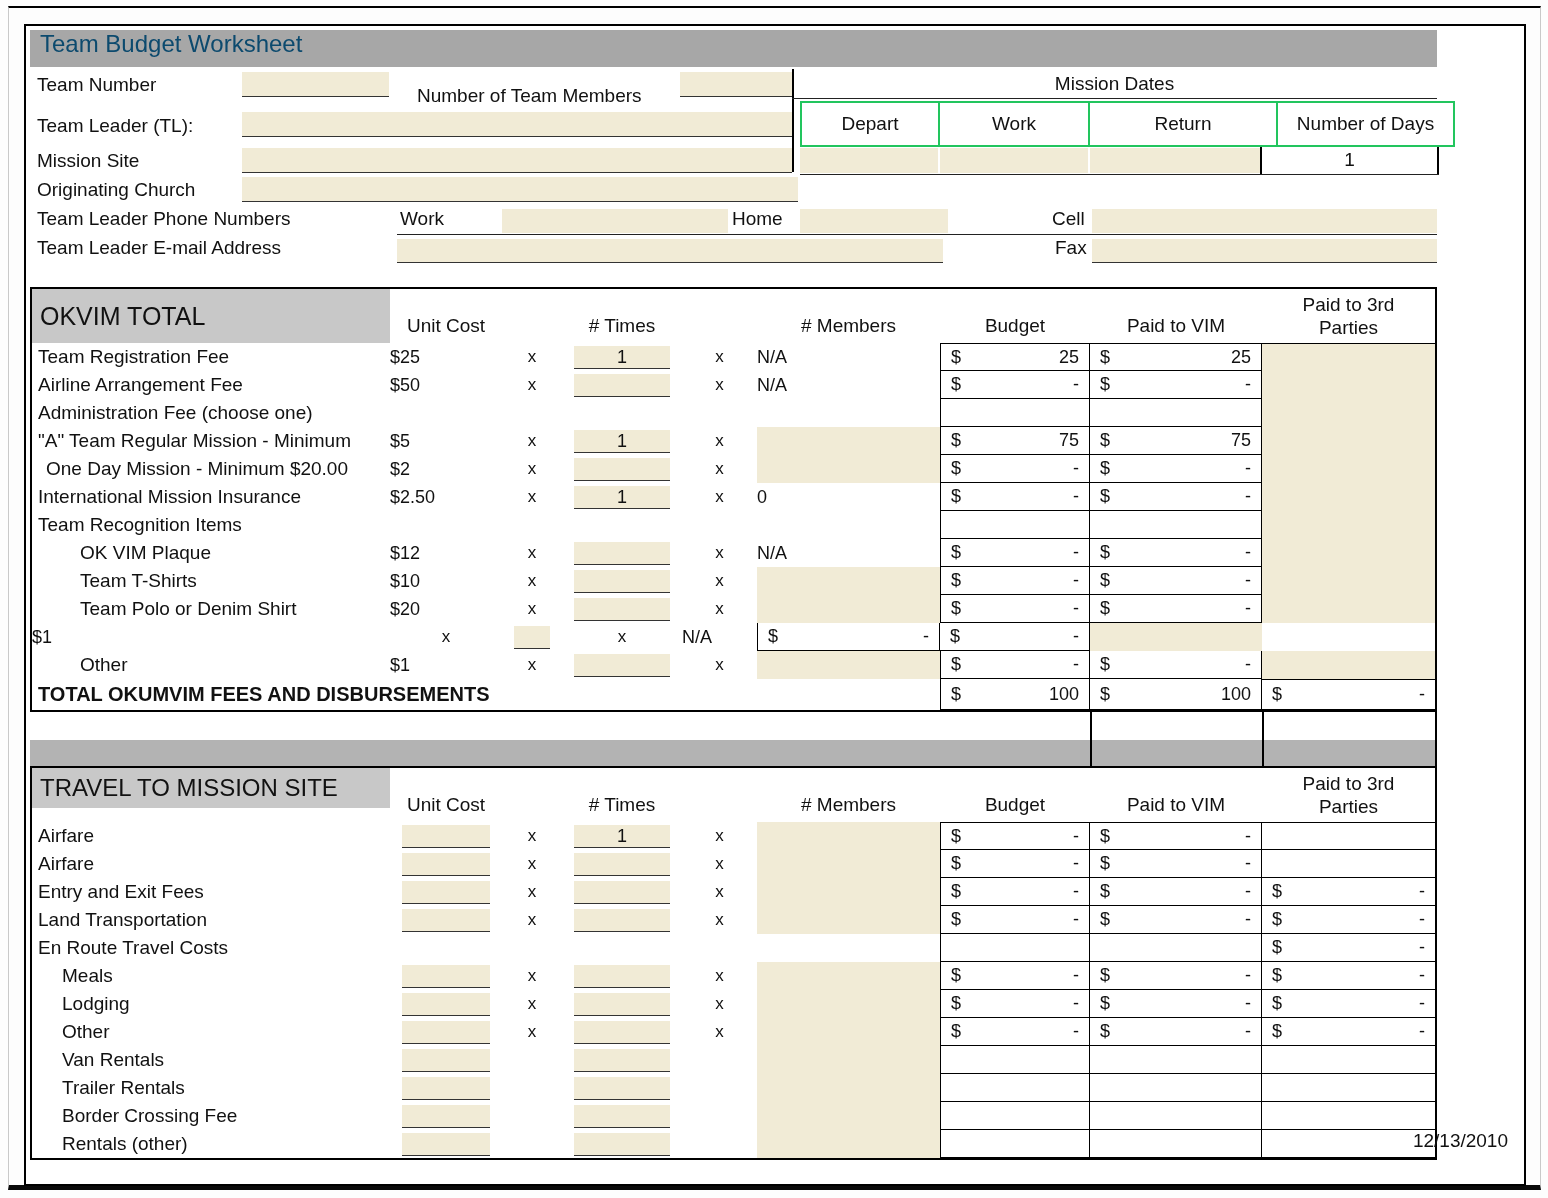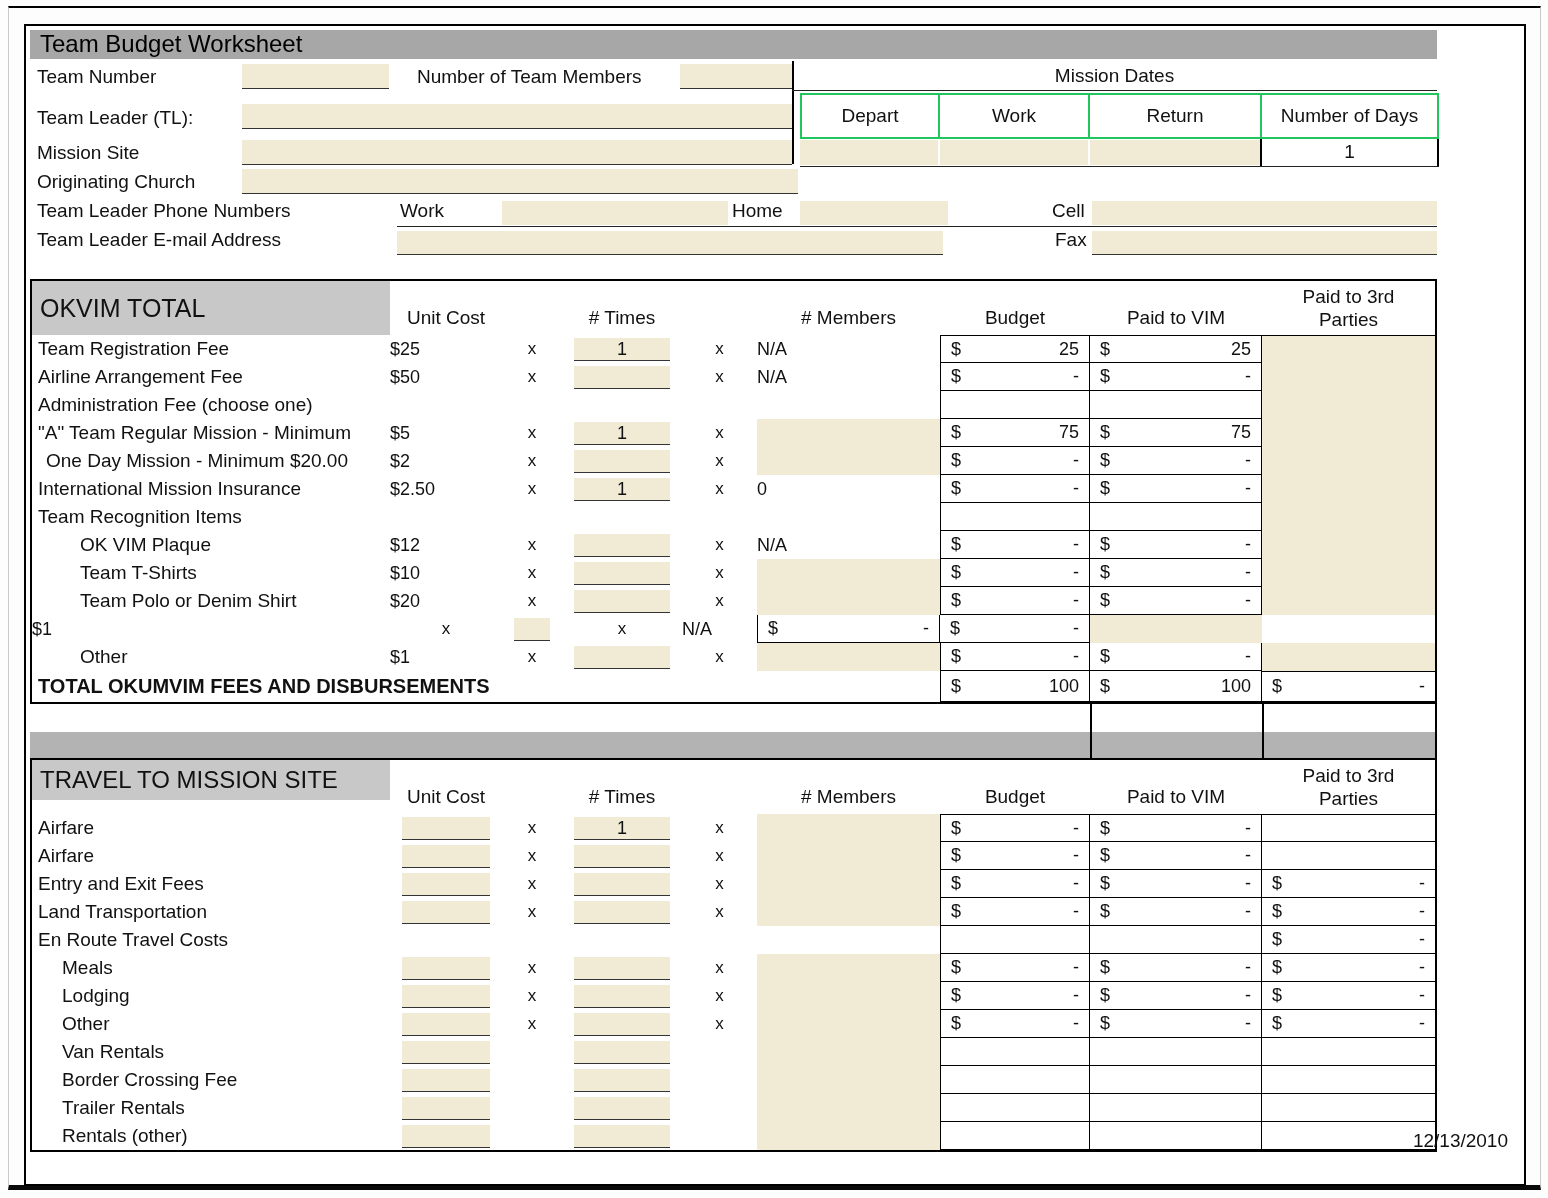--- a/index.html
+++ b/index.html
@@ -1,20 +1,20 @@
 <!DOCTYPE html>
 <html><head>
 <meta charset="utf-8">
 <style>
 *{margin:0;padding:0;box-sizing:border-box}
 html,body{width:1548px;height:1198px}
 body{background:#fdfdfd;font-family:"Liberation Sans","DejaVu Sans",sans-serif;color:#111;position:relative;overflow:hidden}
 .outer{position:absolute;left:8px;right:7px;top:6px;bottom:8px;border-top:2px solid #000;border-bottom:5px solid #0a0a0a;border-left:1px solid #c9c9c9;border-right:1px solid #c9c9c9}
 .frame{position:absolute;left:24px;top:24px;right:22px;bottom:12px;border:2px solid #000;padding:4px 0 0 4px;background:#fff}
-.titlebar{width:1407px;height:29px;background:#a7a7a7;color:#000000;font-size:24px;line-height:28px;padding-left:10px}
+.titlebar{width:1407px;height:37px;background:#a7a7a7;color:#0c4a6e;font-size:24px;line-height:28px;padding-left:10px}
 .info{position:relative;height:200px;font-size:19px;white-space:nowrap}
 .lbl{position:absolute}
 .cellbg{position:absolute;background:#f1ebd6;height:25px;border-bottom:1px solid #333}
 .line{position:absolute;border-top:1px solid #222;height:0}
 .vl{position:absolute;width:2px;background:#000}
 .dgroup{position:absolute;display:flex}
 .dbox{border:2px solid #22c55e;height:46px;display:flex;align-items:center;justify-content:center;background:#fff}
 .dbox+.dbox{margin-left:-2px}
 .sect{width:1407px;border:2px solid #000;background:#fff}
 .grid{display:grid;grid-template-columns:358px 112px 60px 120px 75px 183px 150px 172px 173px}
@@ -48,33 +48,33 @@
 <body>
 
 <div class="outer"></div>
 <div class="frame">
 
   <div class="titlebar">Team Budget Worksheet</div>
 
   <div class="info">
     <div class="lbl" style="left:7px;top:7px">Team Number</div>
     <div class="cellbg" style="left:212px;top:5px;width:147px"></div>
-    <div class="lbl" style="left:387px;top:7px">Number of Team Members</div>
+    <div class="lbl" style="left:387px;top:18px">Number of Team Members</div>
     <div class="cellbg" style="left:650px;top:5px;width:112px"></div>
     <div class="vl" style="left:762px;top:2px;height:103px"></div>
     <div class="lbl" style="left:762px;top:6px;width:645px;text-align:center">Mission  Dates</div>
     <div class="line" style="left:762px;top:31px;width:645px"></div>
 
     <div class="lbl" style="left:7px;top:48px">Team Leader (TL):</div>
     <div class="cellbg" style="left:212px;top:45px;width:550px"></div>
 
     <div class="dgroup" style="left:770px;top:34px">
       <div class="dbox" style="width:140px">Depart</div>
       <div class="dbox" style="width:152px">Work</div>
-      <div class="dbox" style="width:174px">Return</div>
+      <div class="dbox" style="width:190px">Return</div>
       <div class="dbox" style="width:179px">Number of Days</div>
     </div>
     <div class="cellbg" style="left:770px;top:81px;width:138px;border-bottom:none"></div>
     <div class="cellbg" style="left:910px;top:81px;width:148px;border-bottom:none"></div>
     <div class="cellbg" style="left:1060px;top:81px;width:170px;border-bottom:none"></div>
     <div class="lbl" style="left:1230px;top:80px;width:179px;height:27px;border-left:2px solid #000;border-right:2px solid #000;text-align:center;line-height:25px">1</div>
     <div class="line" style="left:770px;top:107px;width:639px"></div>
 
     <div class="lbl" style="left:7px;top:83px">Mission Site</div>
     <div class="cellbg" style="left:212px;top:81px;width:550px"></div>
@@ -609,46 +609,46 @@
           <span></span>
           <span></span>
         </div>
       <div class="mny nr">
           <span></span>
           <span></span>
         </div>
     </div>
 
     <div class="grid trow">
+      <div class="cl i3">Trailer Rentals</div>
+      <div class="inpw">
+          <div class="fill"></div>
+        </div>
+      <div class="cx"></div>
+      <div class="inpw">
+          <div class="fill"></div>
+        </div>
+      <div class="cx"></div>
+      <div class="cm bg"></div>
+      <div class="mny lb">
+          <span></span>
+          <span></span>
+        </div>
+      <div class="mny">
+          <span></span>
+          <span></span>
+        </div>
+      <div class="mny nr">
+          <span></span>
+          <span></span>
+        </div>
+    </div>
+
+    <div class="grid trow">
       <div class="cl i3">Border Crossing Fee</div>
-      <div class="inpw">
-          <div class="fill"></div>
-        </div>
-      <div class="cx"></div>
-      <div class="inpw">
-          <div class="fill"></div>
-        </div>
-      <div class="cx"></div>
-      <div class="cm bg"></div>
-      <div class="mny lb">
-          <span></span>
-          <span></span>
-        </div>
-      <div class="mny">
-          <span></span>
-          <span></span>
-        </div>
-      <div class="mny nr">
-          <span></span>
-          <span></span>
-        </div>
-    </div>
-
-    <div class="grid trow">
-      <div class="cl i3">Trailer Rentals</div>
       <div class="inpw">
           <div class="fill"></div>
         </div>
       <div class="cx"></div>
       <div class="inpw">
           <div class="fill"></div>
         </div>
       <div class="cx"></div>
       <div class="cm bg"></div>
       <div class="mny lb">

